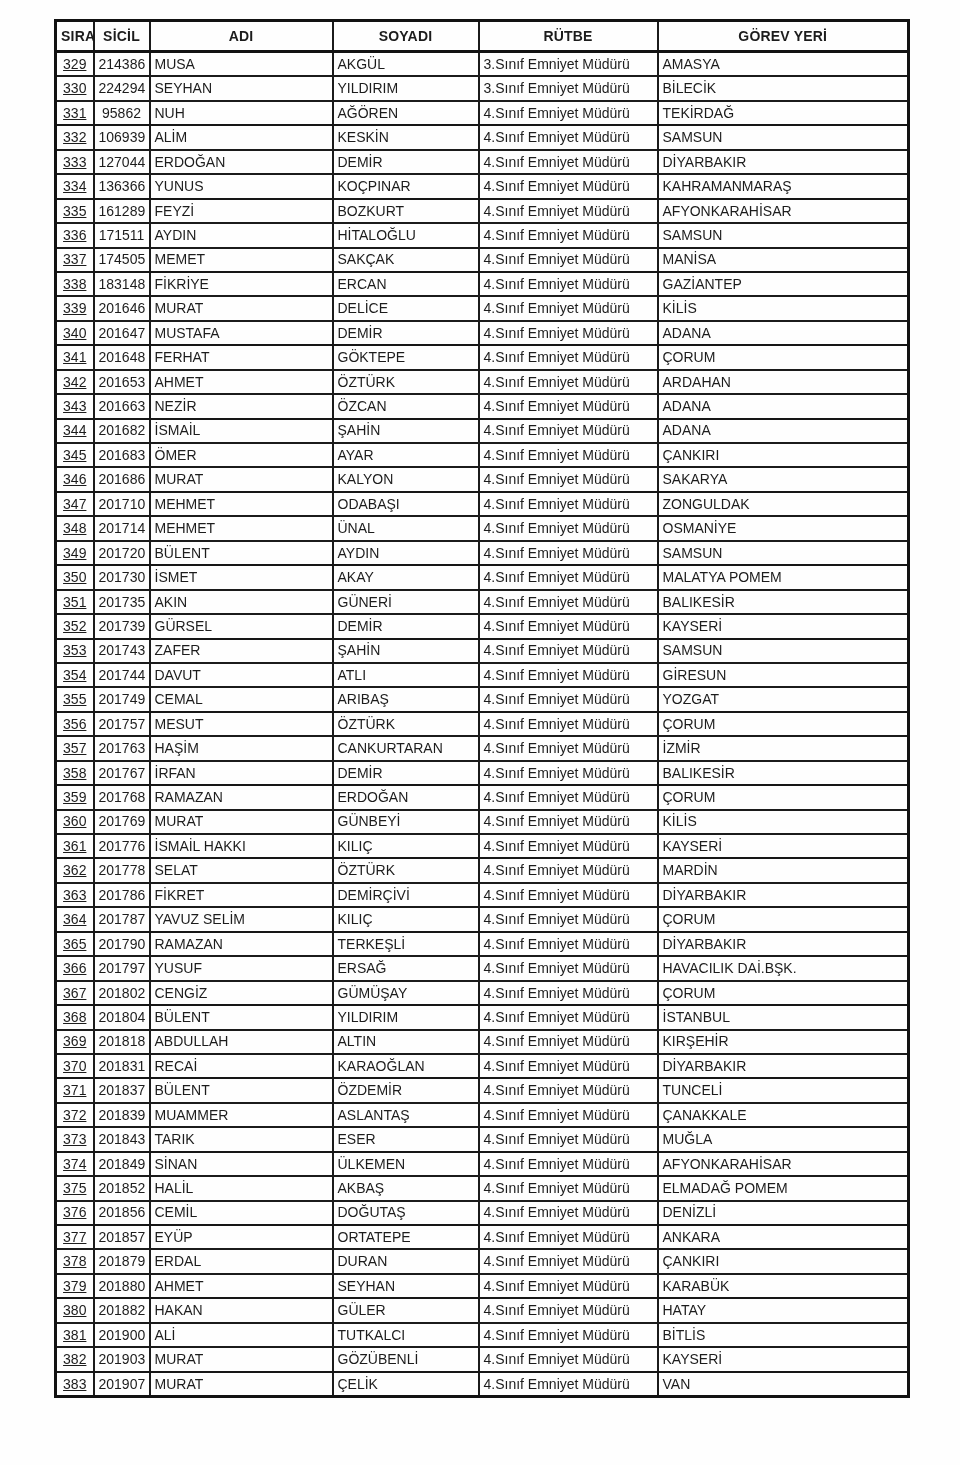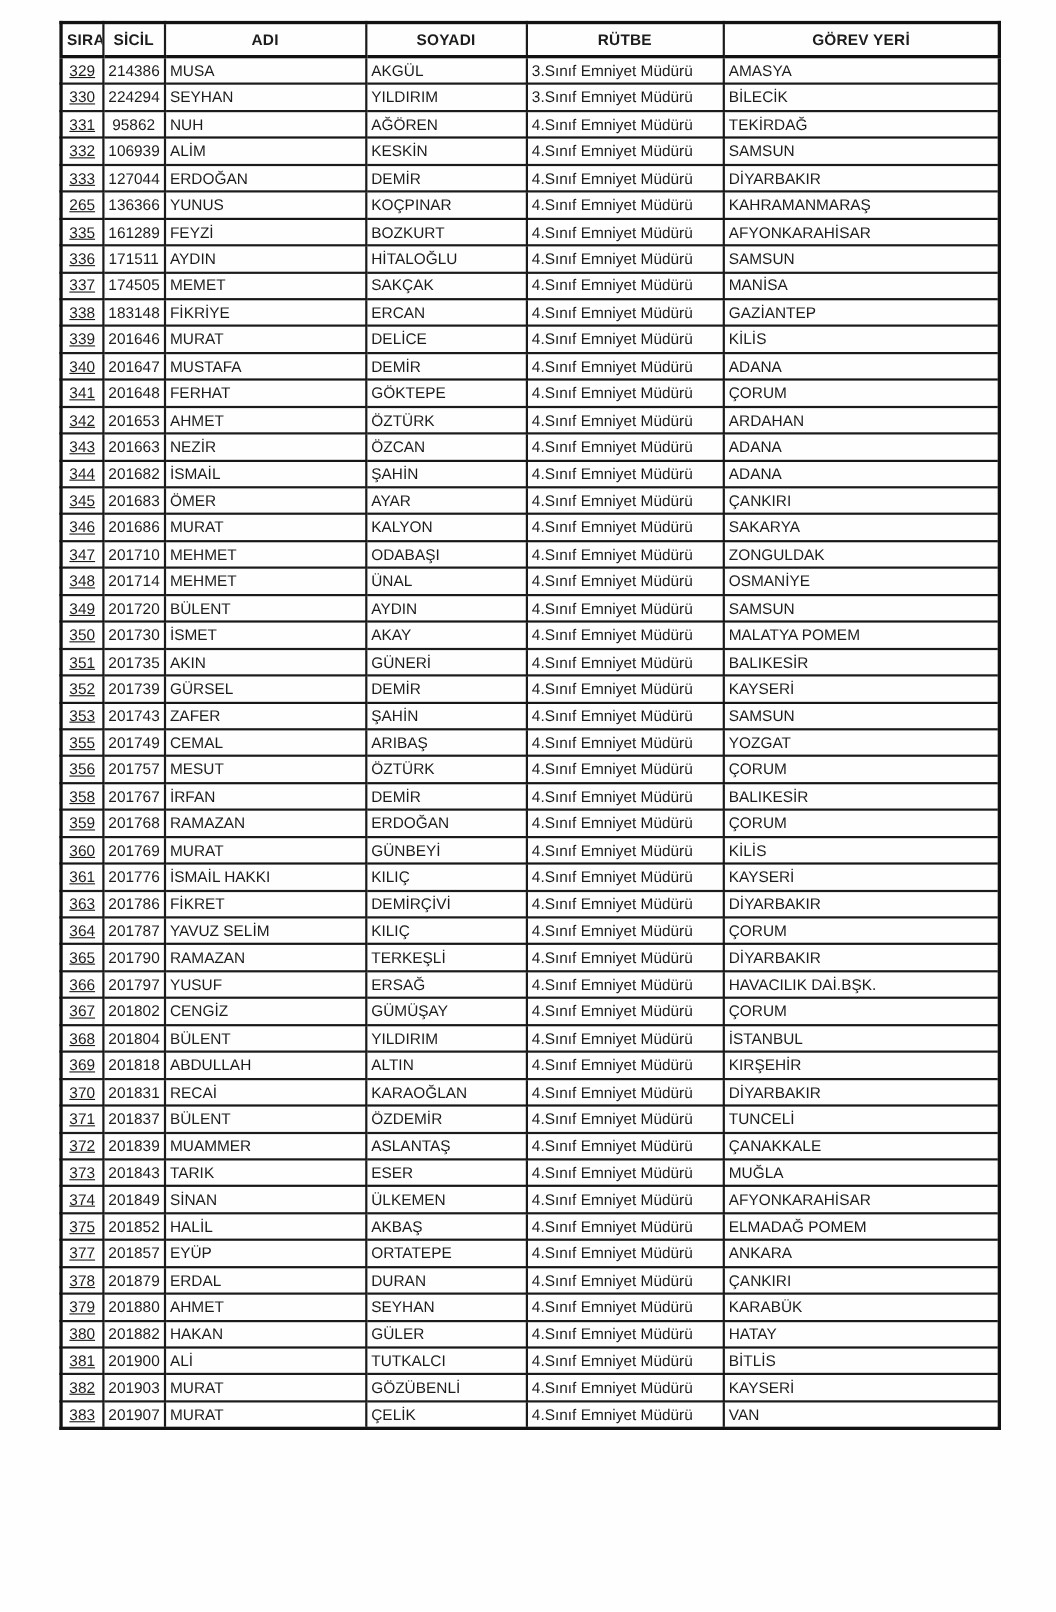--- a/index.html
+++ b/index.html
@@ -116,21 +116,21 @@
         </tr>
         <tr>
           <td class="c0">333</td>
           <td class="c1">127044</td>
           <td class="c2">ERDOĞAN</td>
           <td class="c3">DEMİR</td>
           <td class="c4">4.Sınıf Emniyet Müdürü</td>
           <td class="c5">DİYARBAKIR</td>
         </tr>
         <tr>
-          <td class="c0">265</td>
+          <td class="c0">334</td>
           <td class="c1">136366</td>
           <td class="c2">YUNUS</td>
           <td class="c3">KOÇPINAR</td>
           <td class="c4">4.Sınıf Emniyet Müdürü</td>
           <td class="c5">KAHRAMANMARAŞ</td>
         </tr>
         <tr>
           <td class="c0">335</td>
           <td class="c1">161289</td>
           <td class="c2">FEYZİ</td>
@@ -276,36 +276,52 @@
         </tr>
         <tr>
           <td class="c0">353</td>
           <td class="c1">201743</td>
           <td class="c2">ZAFER</td>
           <td class="c3">ŞAHİN</td>
           <td class="c4">4.Sınıf Emniyet Müdürü</td>
           <td class="c5">SAMSUN</td>
         </tr>
         <tr>
+          <td class="c0">354</td>
+          <td class="c1">201744</td>
+          <td class="c2">DAVUT</td>
+          <td class="c3">ATLI</td>
+          <td class="c4">4.Sınıf Emniyet Müdürü</td>
+          <td class="c5">GİRESUN</td>
+        </tr>
+        <tr>
           <td class="c0">355</td>
           <td class="c1">201749</td>
           <td class="c2">CEMAL</td>
           <td class="c3">ARIBAŞ</td>
           <td class="c4">4.Sınıf Emniyet Müdürü</td>
           <td class="c5">YOZGAT</td>
         </tr>
         <tr>
           <td class="c0">356</td>
           <td class="c1">201757</td>
           <td class="c2">MESUT</td>
           <td class="c3">ÖZTÜRK</td>
           <td class="c4">4.Sınıf Emniyet Müdürü</td>
           <td class="c5">ÇORUM</td>
         </tr>
         <tr>
+          <td class="c0">357</td>
+          <td class="c1">201763</td>
+          <td class="c2">HAŞİM</td>
+          <td class="c3">CANKURTARAN</td>
+          <td class="c4">4.Sınıf Emniyet Müdürü</td>
+          <td class="c5">İZMİR</td>
+        </tr>
+        <tr>
           <td class="c0">358</td>
           <td class="c1">201767</td>
           <td class="c2">İRFAN</td>
           <td class="c3">DEMİR</td>
           <td class="c4">4.Sınıf Emniyet Müdürü</td>
           <td class="c5">BALIKESİR</td>
         </tr>
         <tr>
           <td class="c0">359</td>
           <td class="c1">201768</td>
@@ -324,20 +340,28 @@
         </tr>
         <tr>
           <td class="c0">361</td>
           <td class="c1">201776</td>
           <td class="c2">İSMAİL HAKKI</td>
           <td class="c3">KILIÇ</td>
           <td class="c4">4.Sınıf Emniyet Müdürü</td>
           <td class="c5">KAYSERİ</td>
         </tr>
         <tr>
+          <td class="c0">362</td>
+          <td class="c1">201778</td>
+          <td class="c2">SELAT</td>
+          <td class="c3">ÖZTÜRK</td>
+          <td class="c4">4.Sınıf Emniyet Müdürü</td>
+          <td class="c5">MARDİN</td>
+        </tr>
+        <tr>
           <td class="c0">363</td>
           <td class="c1">201786</td>
           <td class="c2">FİKRET</td>
           <td class="c3">DEMİRÇİVİ</td>
           <td class="c4">4.Sınıf Emniyet Müdürü</td>
           <td class="c5">DİYARBAKIR</td>
         </tr>
         <tr>
           <td class="c0">364</td>
           <td class="c1">201787</td>
@@ -426,20 +450,28 @@
           <td class="c4">4.Sınıf Emniyet Müdürü</td>
           <td class="c5">AFYONKARAHİSAR</td>
         </tr>
         <tr>
           <td class="c0">375</td>
           <td class="c1">201852</td>
           <td class="c2">HALİL</td>
           <td class="c3">AKBAŞ</td>
           <td class="c4">4.Sınıf Emniyet Müdürü</td>
           <td class="c5">ELMADAĞ POMEM</td>
+        </tr>
+        <tr>
+          <td class="c0">376</td>
+          <td class="c1">201856</td>
+          <td class="c2">CEMİL</td>
+          <td class="c3">DOĞUTAŞ</td>
+          <td class="c4">4.Sınıf Emniyet Müdürü</td>
+          <td class="c5">DENİZLİ</td>
         </tr>
         <tr>
           <td class="c0">377</td>
           <td class="c1">201857</td>
           <td class="c2">EYÜP</td>
           <td class="c3">ORTATEPE</td>
           <td class="c4">4.Sınıf Emniyet Müdürü</td>
           <td class="c5">ANKARA</td>
         </tr>
         <tr>

